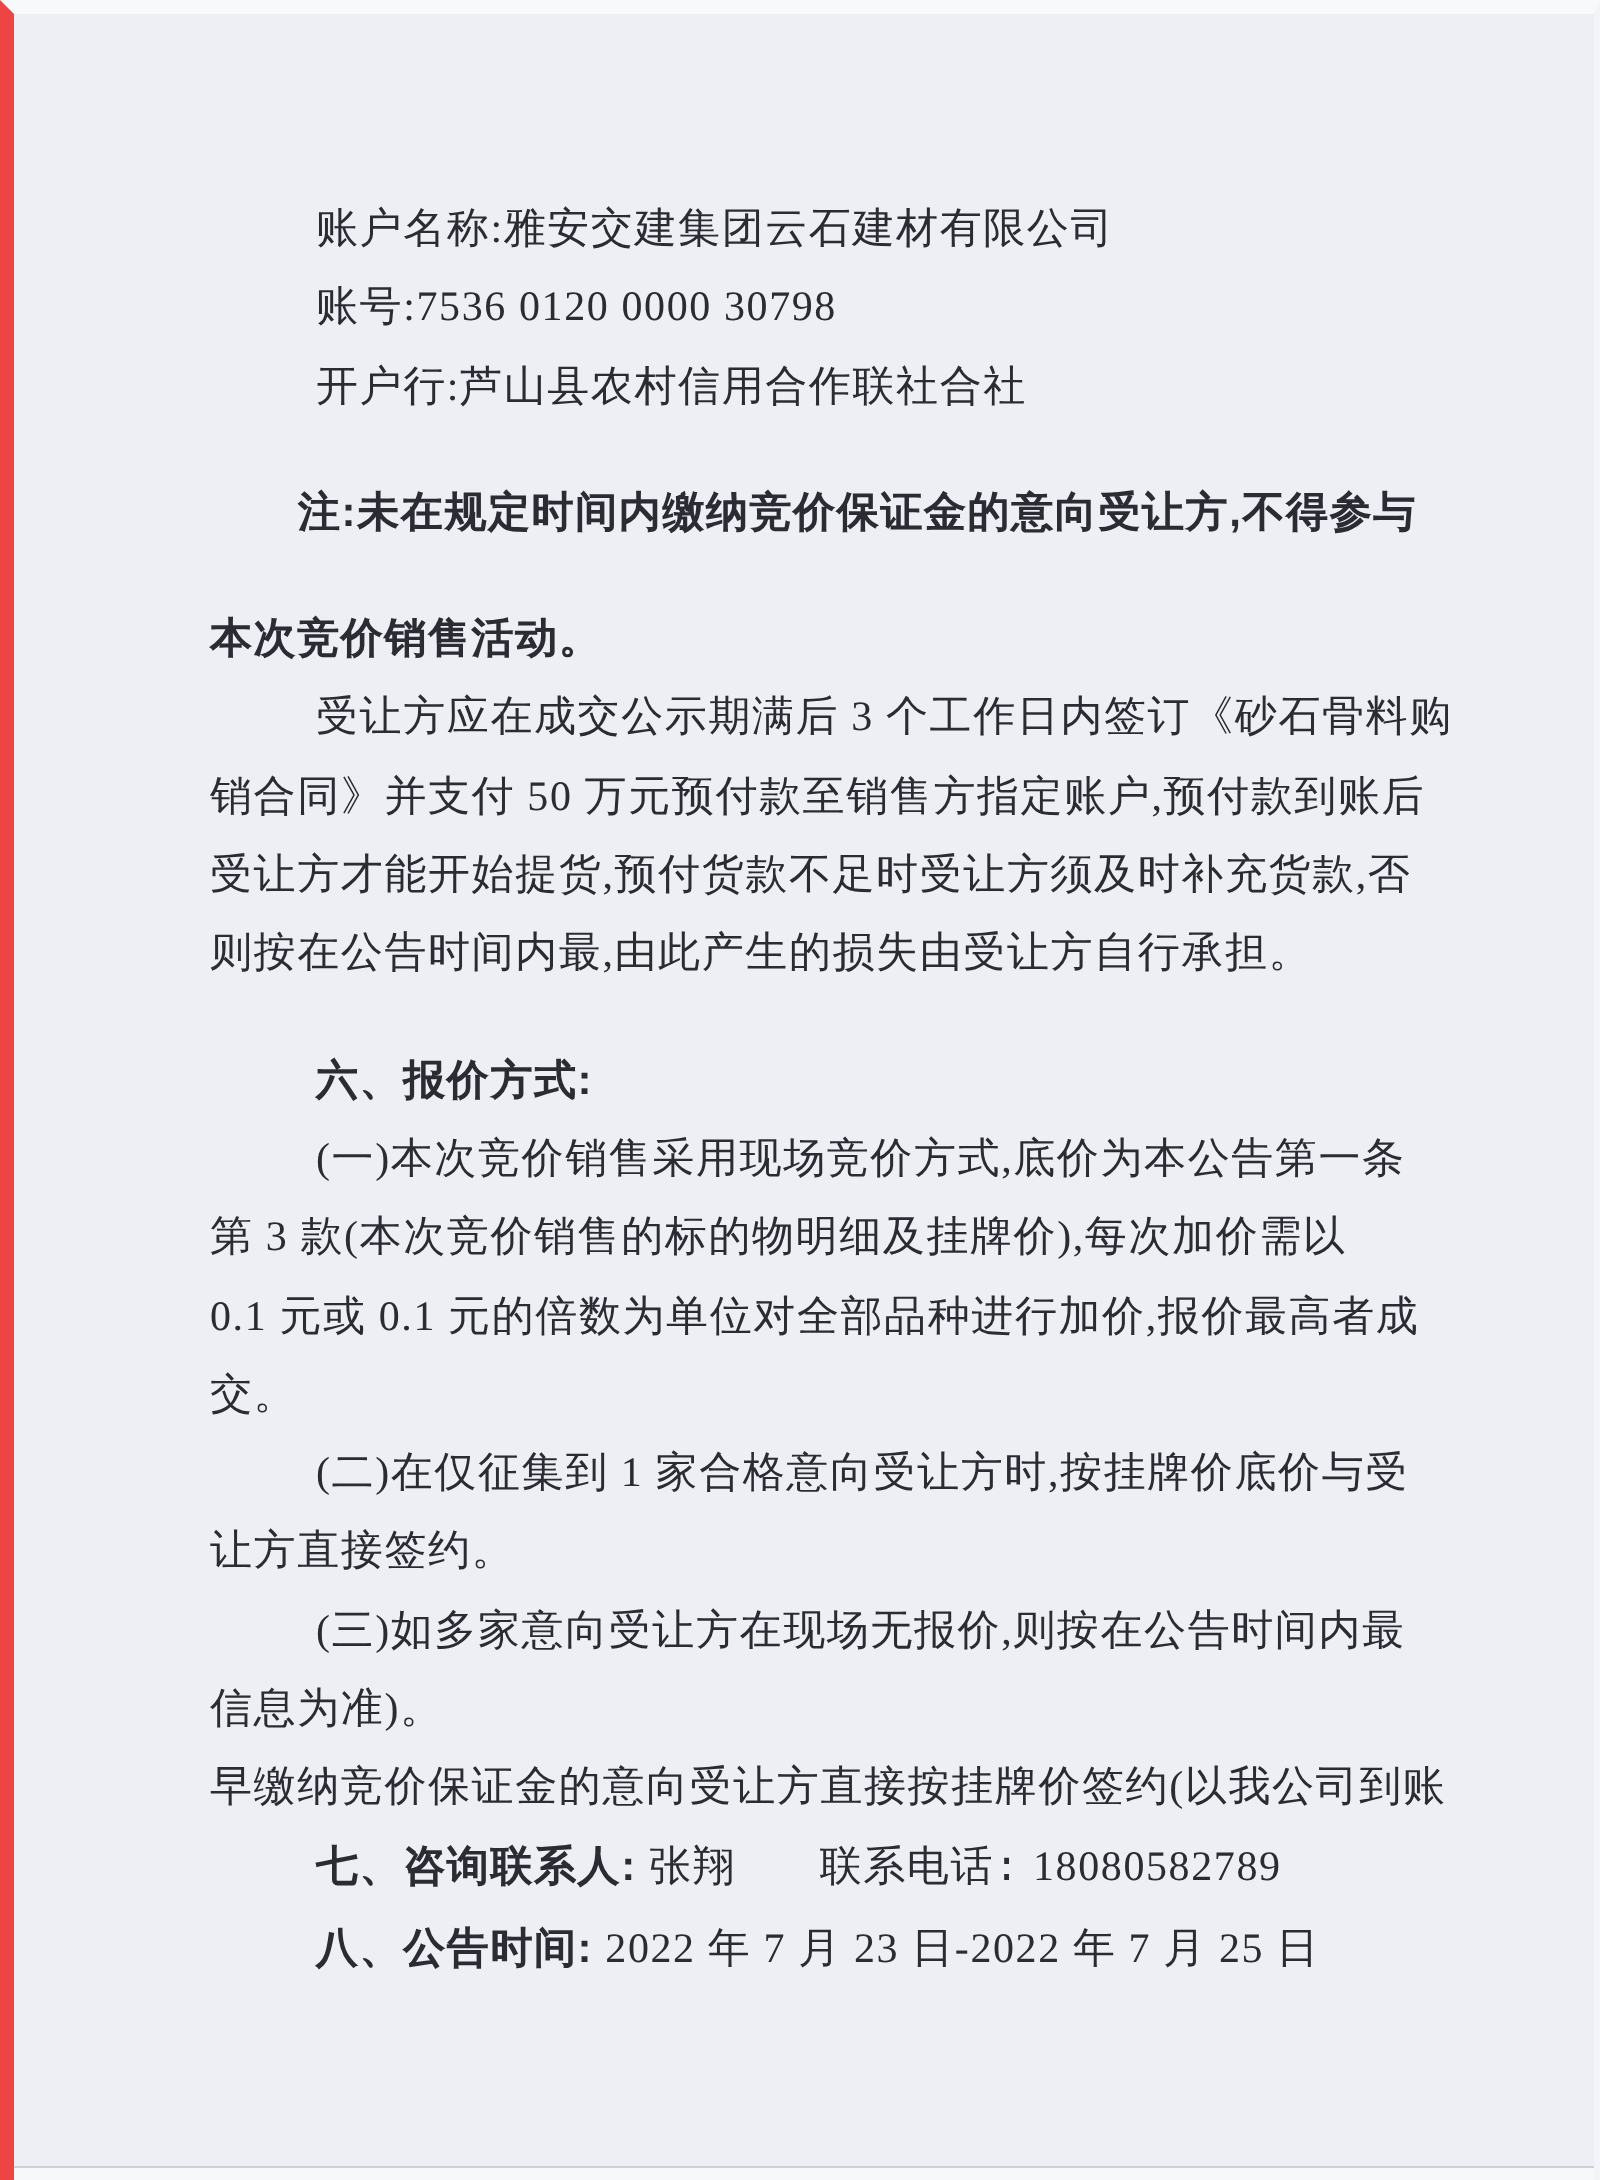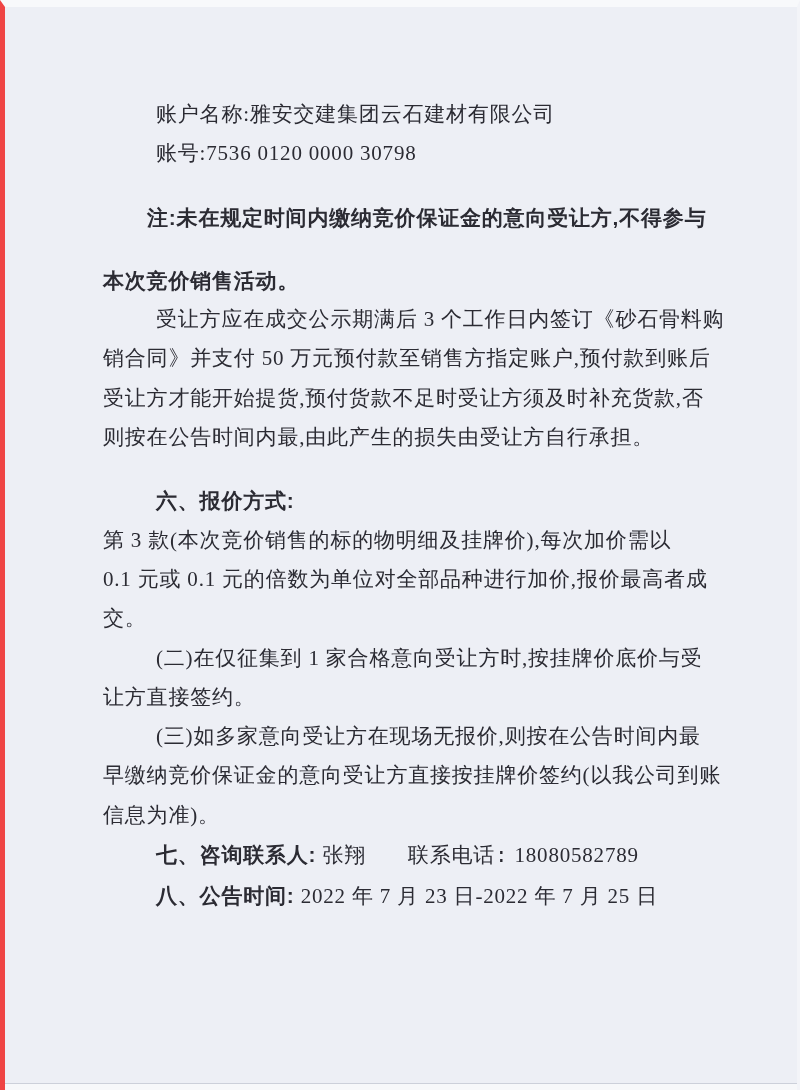--- a/index.html
+++ b/index.html
@@ -12,21 +12,21 @@
     position: relative;
     overflow: hidden;
     background: #eef0f6;
     font-family: "Liberation Serif", serif;
   }
   .page {
     position: absolute;
     inset: 0;
     background: #edeff5;
     border-top: 7px solid #f8f9fb;
-    border-left: 5px solid #ef4444;
+    border-left: 7px solid #ef4444;
     border-right: 3px solid #f3f4f8;
     box-sizing: border-box;
   }
   .scan-bottom-edge {
     position: absolute;
     left: 0;
     right: 0;
     bottom: 0;
     height: 6px;
     background: #f7f8fa;
@@ -66,40 +66,42 @@
   }
 </style>
 </head>
 <body>
 
 <div class="page">
   <div class="doc">
 
     <p class="ln indent">账户名称:雅安交建集团云石建材有限公司</p>
     <p class="ln indent">账号:7536 0120 0000 30798</p>
+    <p class="ln indent">开户行:芦山县农村信用合作联社合社</p>
 
     <p class="ln indent-sm bold">注:未在规定时间内缴纳竞价保证金的意向受让方,不得参与</p>
     <p class="ln bold">本次竞价销售活动。</p>
 
     <p class="ln indent">受让方应在成交公示期满后 3 个工作日内签订《砂石骨料购</p>
     <p class="ln">销合同》并支付 50 万元预付款至销售方指定账户,预付款到账后</p>
     <p class="ln">受让方才能开始提货,预付货款不足时受让方须及时补充货款,否</p>
     <p class="ln">则按在公告时间内最,由此产生的损失由受让方自行承担。</p>
 
     <p class="ln indent bold">六、报价方式:</p>
+    <p class="ln indent">(一)本次竞价销售采用现场竞价方式,底价为本公告第一条</p>
     <p class="ln">第 3 款(本次竞价销售的标的物明细及挂牌价),每次加价需以</p>
     <p class="ln">0.1 元或 0.1 元的倍数为单位对全部品种进行加价,报价最高者成</p>
     <p class="ln">交。</p>
 
     <p class="ln indent">(二)在仅征集到 1 家合格意向受让方时,按挂牌价底价与受</p>
     <p class="ln">让方直接签约。</p>
 
     <p class="ln indent">(三)如多家意向受让方在现场无报价,则按在公告时间内最</p>
+    <p class="ln">信息为准)。</p>
     <p class="ln">早缴纳竞价保证金的意向受让方直接按挂牌价签约(以我公司到账</p>
-    <p class="ln">信息为准)。</p>
 
     <p class="ln indent">
       <span class="bold">七、咨询联系人:</span>
       <span>张翔</span>
       <span class="gap">联系电话:</span>
       <span>18080582789</span>
     </p>
 
     <p class="ln indent">
       <span class="bold">八、公告时间:</span>

